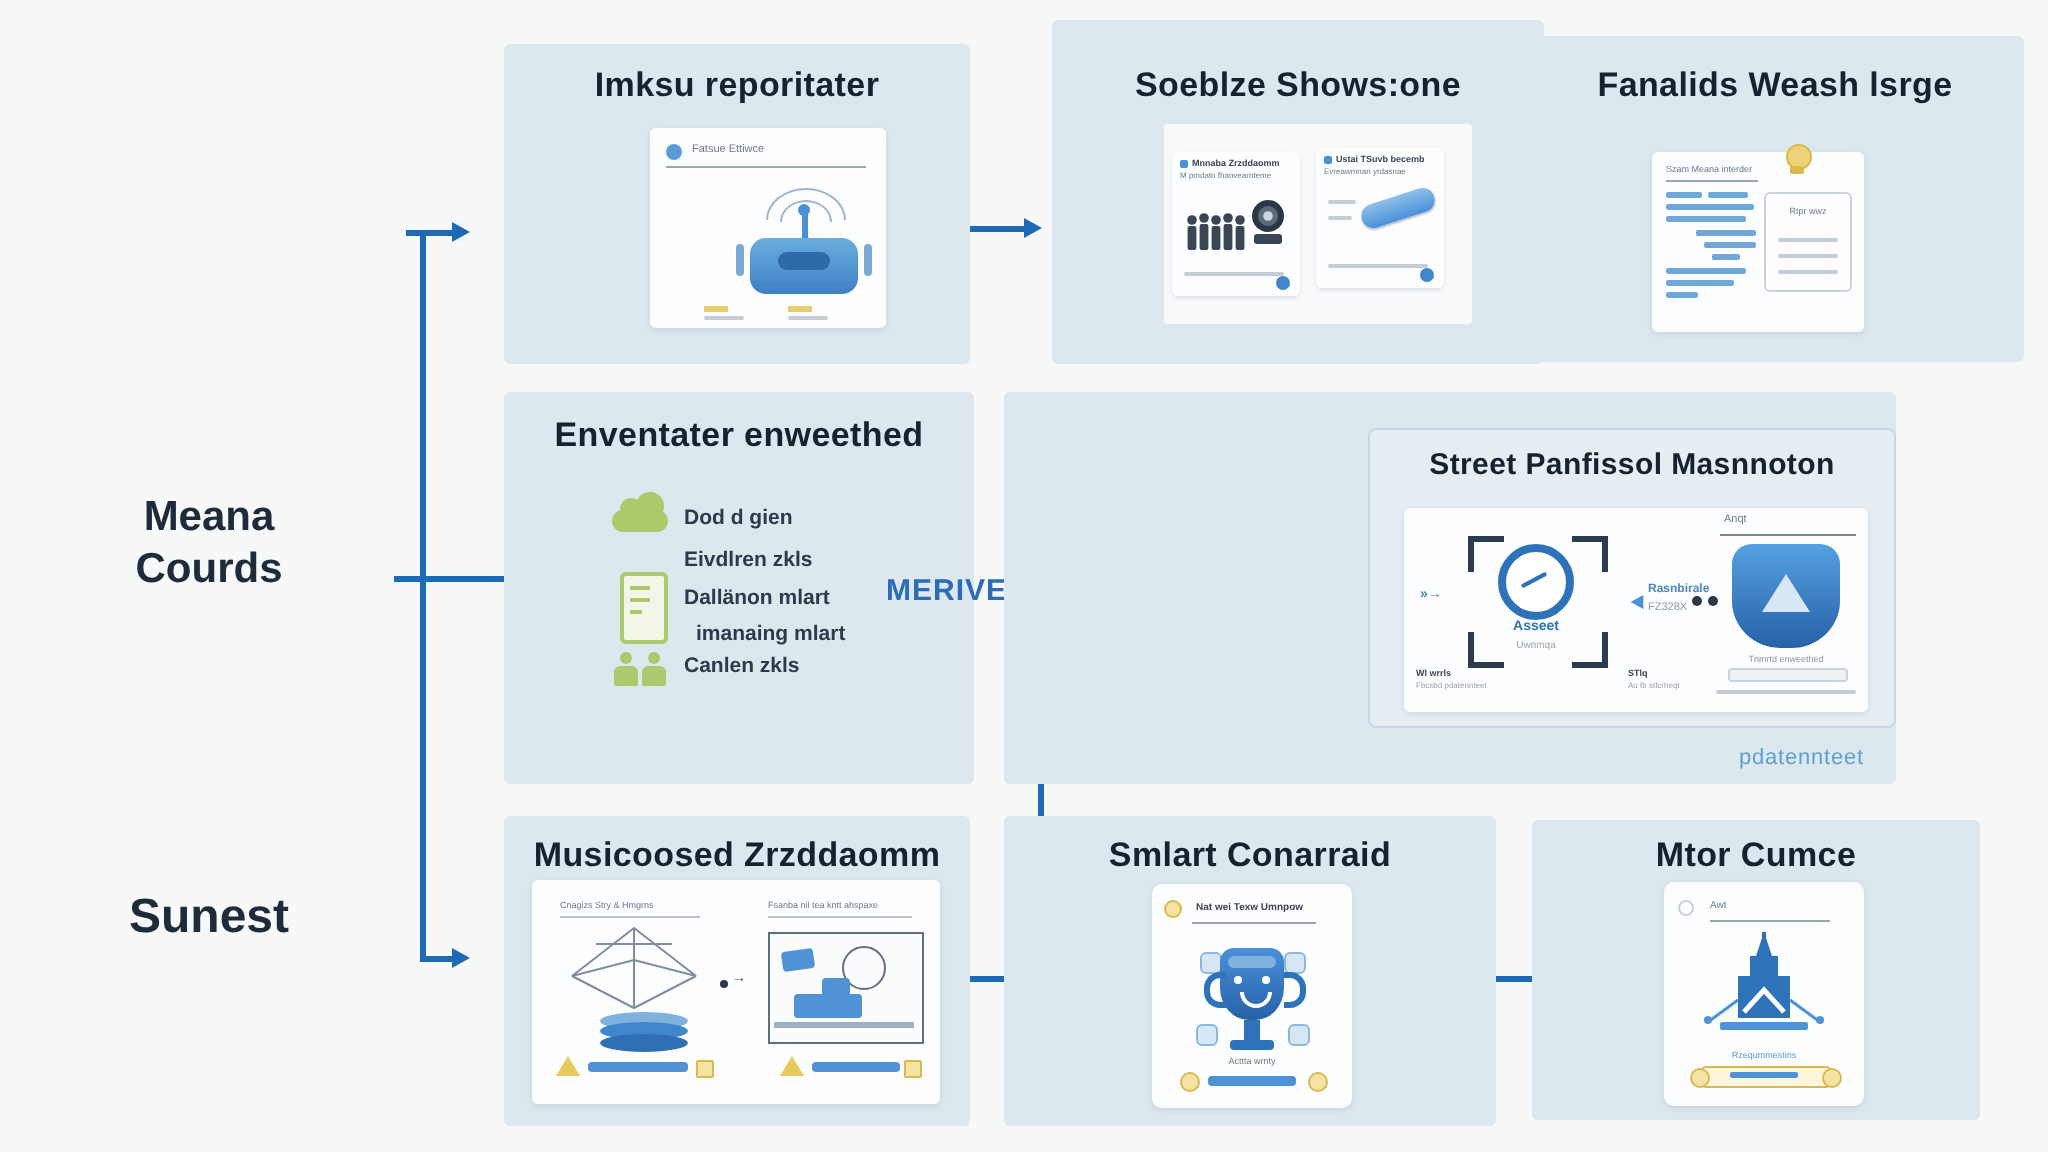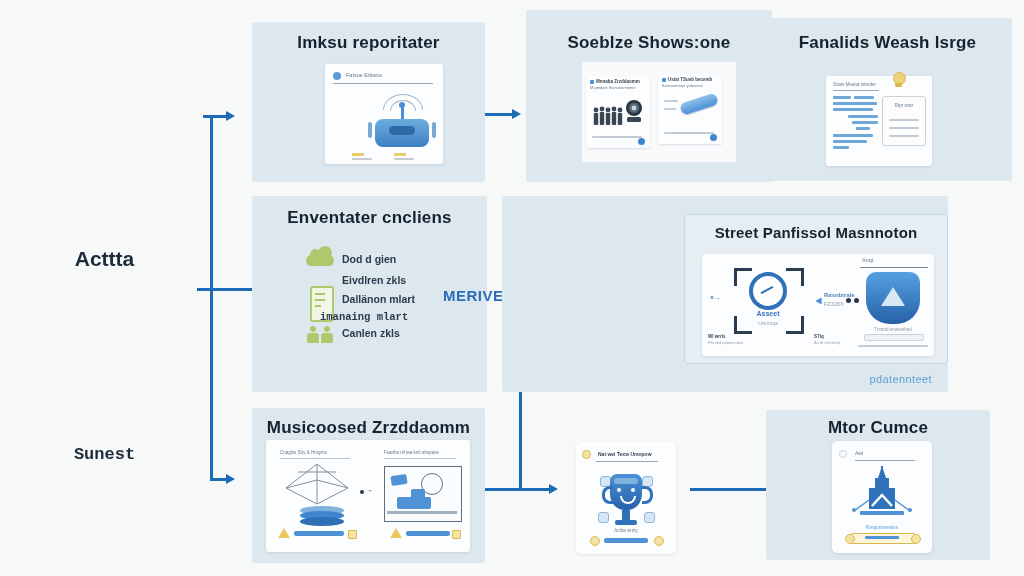--- a/index.html
+++ b/index.html
@@ -67,24 +67,25 @@
   .lampbase{position:absolute;width:7px;height:4px;background:#d9b94e;border-radius:1px;}
   .wirebox{position:absolute;border:1.5px solid #5e6f82;background:#fbfcfd;}
 </style>
 </head>
 <body>
 
 <div class="canvas">
 
 
   <div class="biglabel" style="left:12px;top:246px;width:185px;font-size:21px;">
-    <div>Acttta</div>
-  </div>
-
-  <div class="biglabel" style="left:12px;top:444px;width:185px;font-size:17px;font-family:Liberation Mono, monospace;">
+    <div>Meana</div>
+    <div>Courds</div>
+  </div>
+
+  <div class="biglabel" style="left:12px;top:444px;width:185px;font-size:24px;">
     <div>Sunest</div>
   </div>
 
   <div class="lh" style="left:203px;top:115px;width:24px;"></div>
   <div class="ah-r" style="left:226px;top:111px;"></div>
   <div class="lv" style="left:210px;top:116px;height:363px;"></div>
   <div class="lh" style="left:210px;top:478px;width:16px;"></div>
   <div class="ah-r" style="left:226px;top:474px;"></div>
 
   <div class="lh" style="left:440px;top:113px;width:72px;"></div>
@@ -191,32 +192,32 @@
     <div class="bluebar" style="left:7px;top:70px;width:16px;"></div>
     <div class="minicard" style="left:56px;top:20px;width:42px;height:48px;">
       <div class="micro" style="left:0;right:0;top:6px;font-size:4.5px;text-align:center;">Rtpr wwz</div>
       <div class="graybar" style="left:6px;top:22px;width:30px;"></div>
       <div class="graybar" style="left:6px;top:30px;width:30px;"></div>
       <div class="graybar" style="left:6px;top:38px;width:30px;"></div>
     </div>
   </div>
 
   <div class="panel" style="left:252px;top:196px;width:235px;height:196px;">
-    <div class="ptitle" style="top:12px;">Enventater cncliens</div>
+    <div class="ptitle" style="top:12px;">Enventater enweethed</div>
   </div>
   <div class="cloud" style="left:306px;top:255px;"></div>
   <span class="listitem" style="left:342px;top:253px;">Dod d gien</span>
   <span class="listitem" style="left:342px;top:274px;">Eivdlren zkls</span>
   <div class="idcard" style="left:310px;top:286px;">
     <i style="top:5px;"></i>
       <i style="top:11px;"></i>
       <i style="top:17px;width:6px;"></i>
   </div>
   <span class="listitem" style="left:342px;top:293px;">Dallänon mlart</span>
-  <span class="listitem" style="left:320px;top:311px;font-family:Liberation Mono, monospace;">imanaing mlart</span>
+  <span class="listitem" style="left:348px;top:311px;">imanaing mlart</span>
   <div class="people" style="left:306px;top:325px;">
     <span style="left:1px;"></span>
       <span style="left:15px;"></span>
   </div>
   <span class="listitem" style="left:342px;top:327px;">Canlen zkls</span>
 
   <div class="merived" style="left:443px;top:287px;">MERIVEDBADIENT</div>
   <div class="fl-small" style="left:622px;top:266px;width:52px;">
     <div>Driwat</div>
     <div>Fanelga</div>
@@ -298,20 +299,23 @@
       <div class="abs" style="left:6px;top:8px;width:16px;height:10px;background:#4f93d6;border-radius:2px;transform:rotate(-8deg);"></div>
       <div class="abs" style="left:26px;top:22px;width:14px;height:10px;background:#4f93d6;border-radius:2px;"></div>
       <div class="abs" style="left:12px;top:30px;width:34px;height:12px;background:#4f93d6;border-radius:2px;"></div>
       <div class="abs" style="left:2px;top:44px;width:70px;height:3px;background:#9fb0c0;"></div>
     </div>
     <div class="warn" style="left:124px;top:88px;"></div>
     <div class="abs" style="left:140px;top:91px;width:44px;height:5px;background:#4f93d6;border-radius:2px;"></div>
     <div class="abs" style="left:186px;top:90px;width:7px;height:7px;background:#f4e3a2;border:1px solid #d9b94e;border-radius:1px;"></div>
   </div>
 
+  <div class="panel" style="left:502px;top:408px;width:246px;height:155px;">
+    <div class="ptitle" style="top:10px;">Smlart Conarraid</div>
+  </div>
   <div class="card" style="left:576px;top:442px;width:100px;height:112px;border-radius:5px;">
     <div class="ycirc" style="left:6px;top:8px;width:7px;height:7px;"></div>
     <div class="micro b" style="left:22px;top:9px;font-size:5px;">Nat wei Texw Umnpow</div>
     <div class="hline" style="left:20px;top:19px;width:62px;background:#9aa5b0;"></div>
     <div class="smallsq" style="left:24px;top:34px;"></div>
     <div class="smallsq" style="left:66px;top:34px;"></div>
     <div class="smallsq" style="left:22px;top:70px;"></div>
     <div class="smallsq" style="left:68px;top:70px;"></div>
 
     <div class="abs" style="left:34px;top:32px;width:32px;height:36px;background:linear-gradient(#4a90d9,#2661a8);border-radius:7px 7px 45% 45%;"></div>

